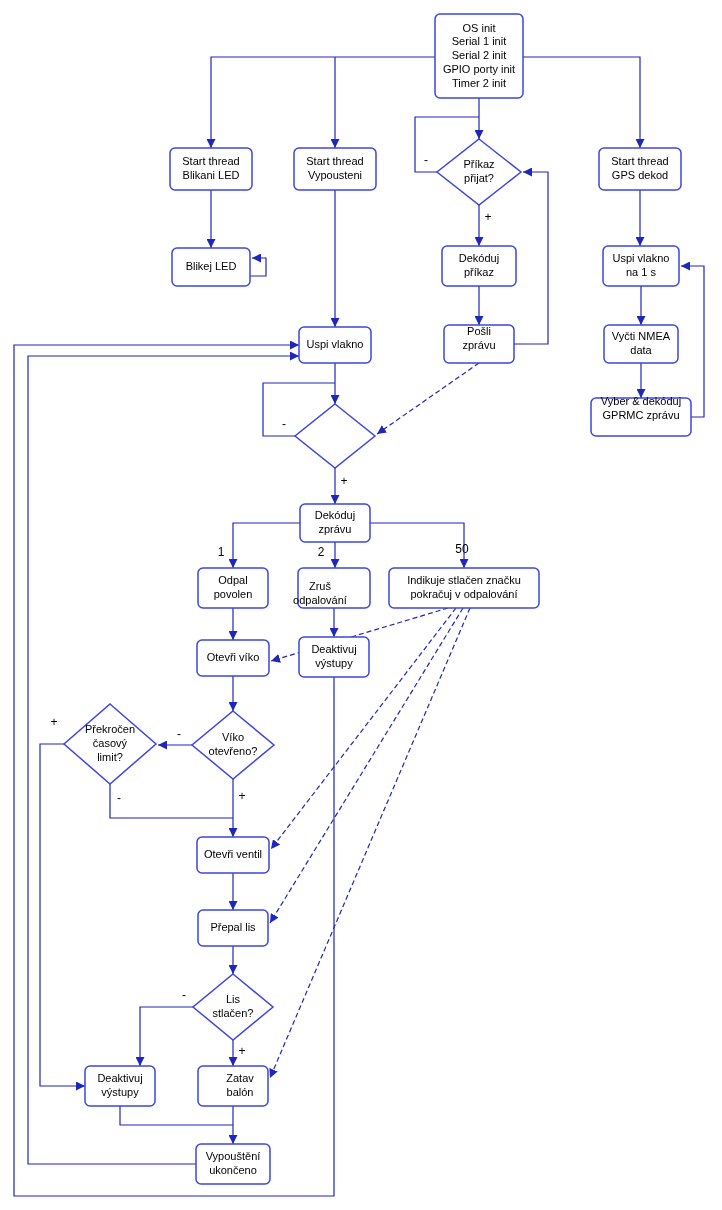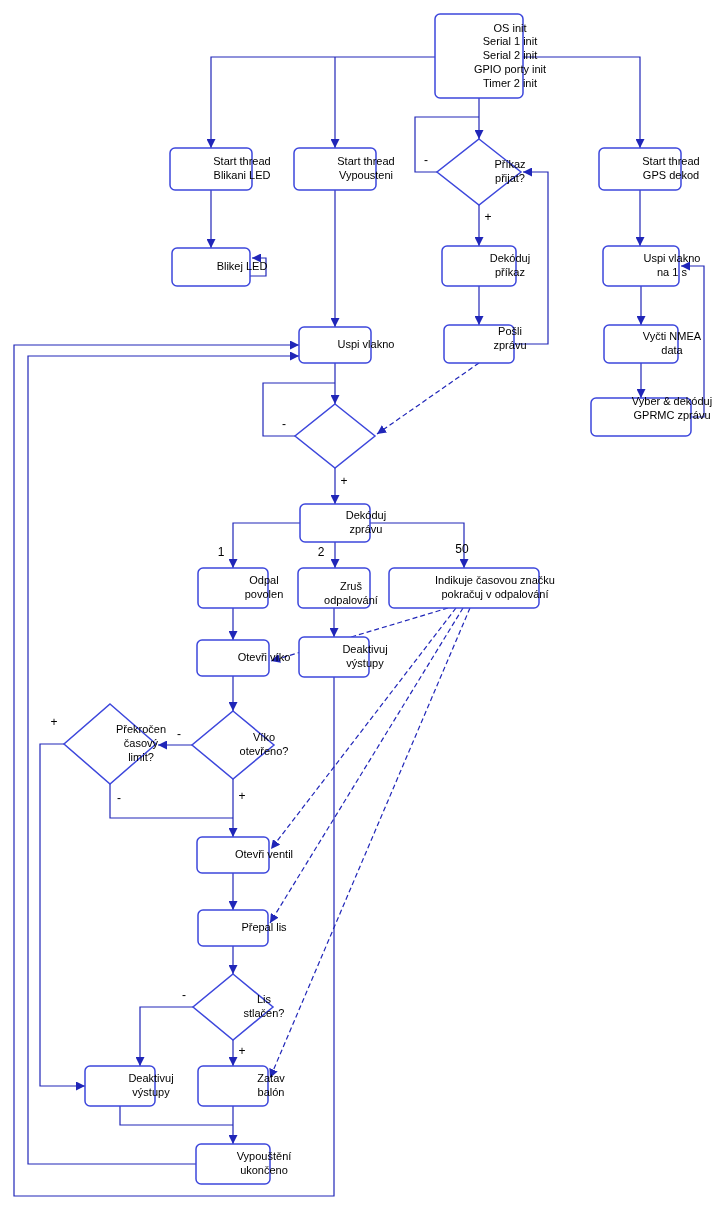--- a/index.html
+++ b/index.html
@@ -15,21 +15,21 @@
     font-family:"Liberation Sans","DejaVu Sans",sans-serif;color:var(--text-color);
     overflow:hidden;
   }
   .canvas svg{position:absolute;left:0;top:0;}
   .edge{fill:none;stroke:var(--edge-color);stroke-width:1.2;}
   .edge.dashed{stroke-dasharray:5 3;}
   .shape{fill:var(--node-fill);stroke:var(--node-border);stroke-width:1.5;}
   .nlabel{
     position:absolute;display:flex;align-items:center;justify-content:center;
     text-align:center;font-size:11px;line-height:1.25;white-space:pre-line;
-    color:var(--text-color);pointer-events:none;padding-left:31px;
+    color:var(--text-color);pointer-events:none;
   }
   .elabel{
     position:absolute;transform:translate(-50%,-50%);font-size:12px;
     color:var(--text-color);pointer-events:none;
   }
 </style>
 </head>
 <body>
 
 <div class="canvas">
@@ -140,21 +140,21 @@
   <div class="nlabel" style="left:604px;top:325px;width:74px;height:38px">Vyčti NMEA
 data</div>
   <div class="nlabel" style="left:591px;top:398px;width:100px;height:22px">Vyber &amp; dekóduj
 GPRMC zprávu</div>
   <div class="nlabel" style="left:300px;top:504px;width:70px;height:38px">Dekóduj
 zprávu</div>
   <div class="nlabel" style="left:198px;top:568px;width:70px;height:40px">Odpal
 povolen</div>
   <div class="nlabel" style="left:284px;top:568px;width:72px;height:51px">Zruš
 odpalování</div>
-  <div class="nlabel" style="left:389px;top:568px;width:150px;height:40px">Indikuje časovou značku
+  <div class="nlabel" style="left:389px;top:568px;width:150px;height:40px">Indikuje stlačen značku
 pokračuj v odpalování</div>
   <div class="nlabel" style="left:197px;top:640px;width:72px;height:36px">Otevři víko</div>
   <div class="nlabel" style="left:299px;top:637px;width:70px;height:40px">Deaktivuj
 výstupy</div>
   <div class="nlabel" style="left:64px;top:704px;width:92px;height:80px">Překročen
 časový
 limit?</div>
   <div class="nlabel" style="left:192px;top:711px;width:82px;height:68px">Víko
 otevřeno?</div>
   <div class="nlabel" style="left:197px;top:837px;width:72px;height:36px">Otevři ventil</div>

